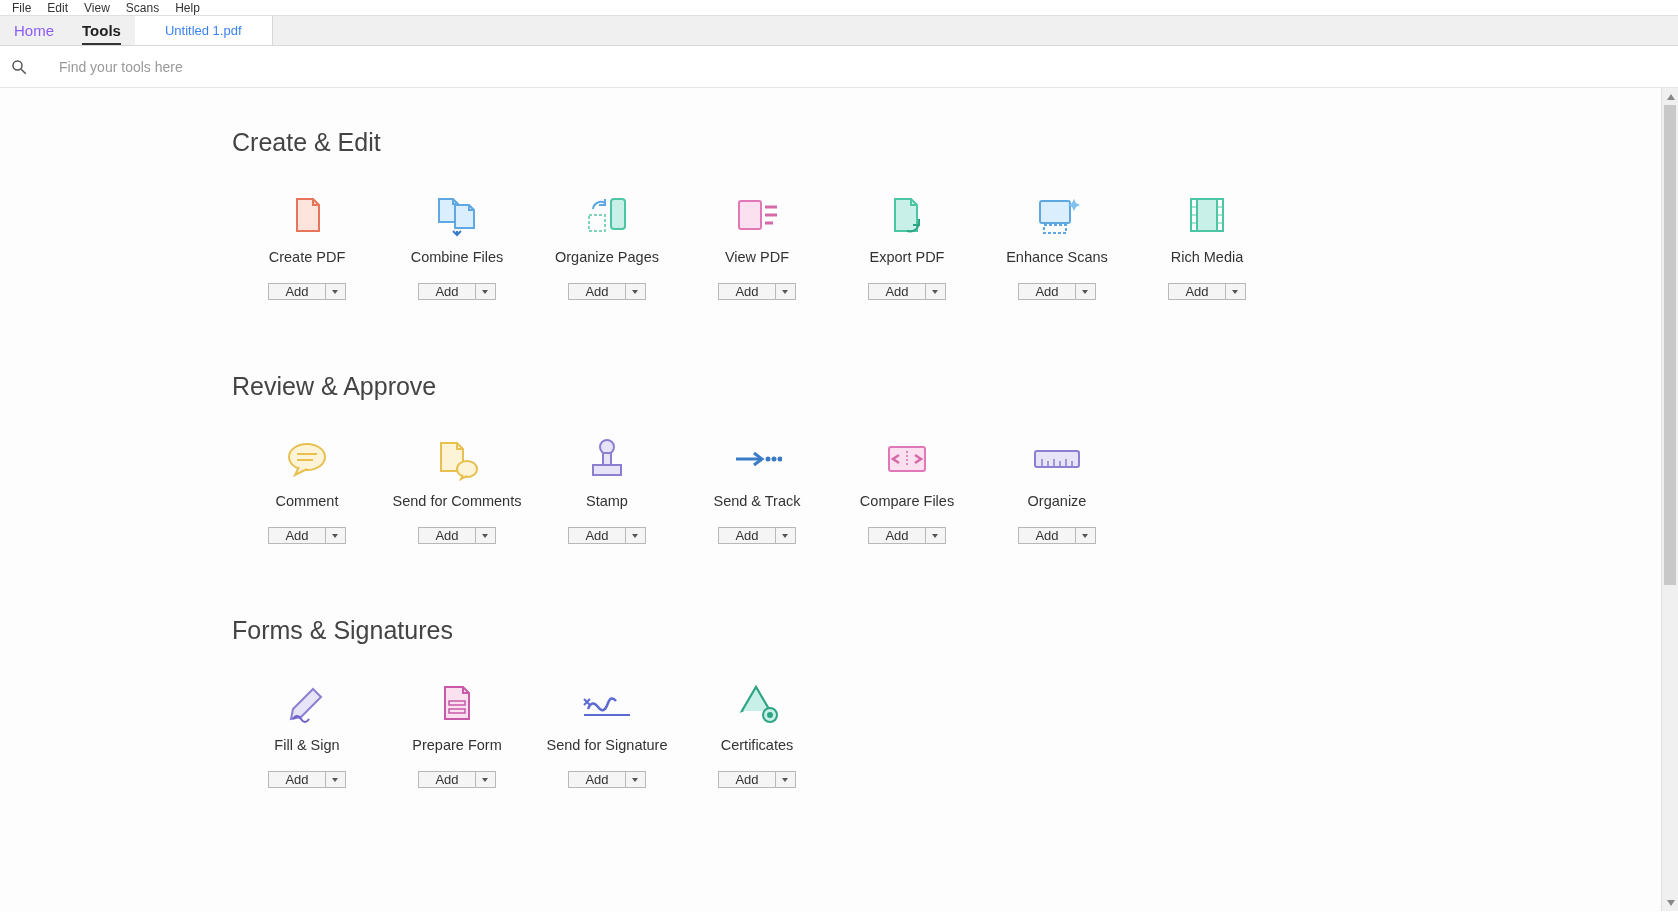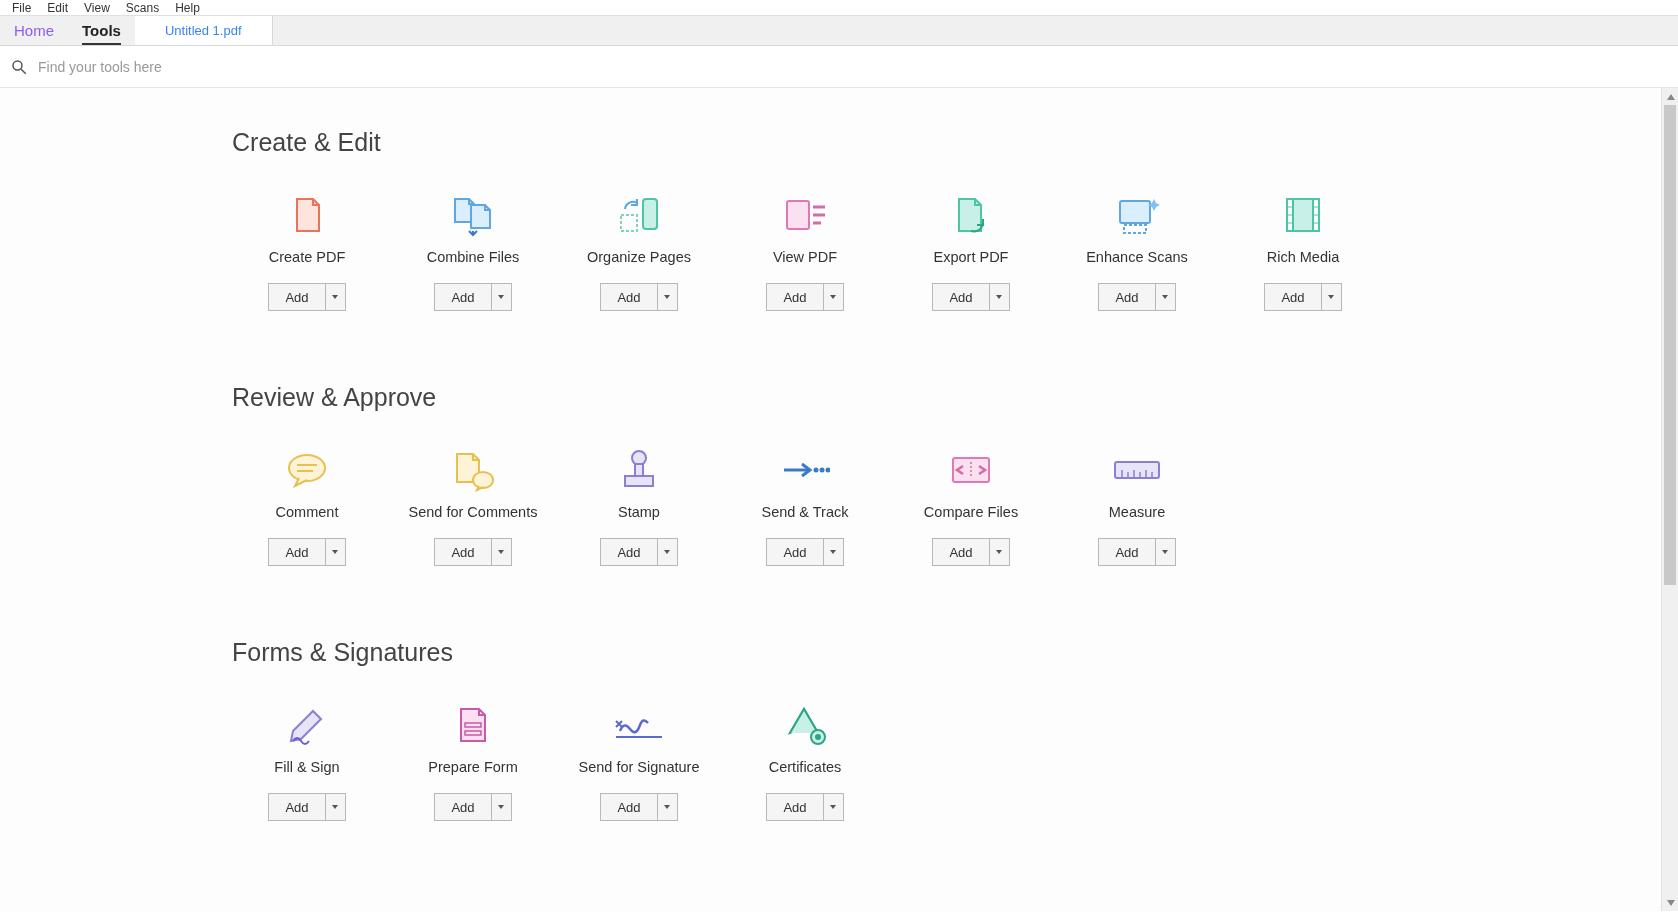--- a/index.html
+++ b/index.html
@@ -9,33 +9,33 @@
 .menubar-item { padding: 0 8px; font-size: 12px; cursor: default; }
 
 .tabbar { display: flex; height: 30px; background: #f0f0f0; border-bottom: 1px solid #d8d8d8; }
 .tab-main { display: flex; align-items: center; padding: 0 14px; font-size: 15px; color: #8b5cf6; cursor: pointer; }
 .tab-main.active { font-weight: 600; color: #222; position: relative; }
 .tab-main.active::after { content: ''; position: absolute; bottom: 0; left: 14px; right: 14px; height: 2px; background: #333; }
 .tab-doc { display: flex; align-items: center; padding: 0 30px; background: #fff; border-right: 1px solid #d8d8d8; font-size: 13px; color: #3b82f6; }
 
 .searchbar { display: flex; align-items: center; height: 42px; padding: 0 10px; border-bottom: 1px solid #e6e6e6; }
 .search-icon { width: 18px; height: 18px; margin-right: 10px; }
-.search-input { border: none; outline: none; font-size: 14px; color: #555; flex: 1; background: transparent; }
+.search-input { border: none; outline: none; font-size: 14px; color: #555; flex: 1; background: transparent; margin-left: 21px; }
 .search-input::placeholder { color: #999; }
 
 .body-wrap { display: flex; height: calc(913px - 18px - 30px - 42px); }
 .content { flex: 1; overflow-y: scroll; background: #fdfdfd; padding: 40px 0 48px 232px; }
 
 .section-heading { font-size: 25px; font-weight: 400; color: #444; margin-bottom: 36px; }
 
-.tool-row { display: flex; gap: 16px; margin-bottom: 72px; }
+.tool-row { display: flex; gap: 0; margin-bottom: 72px; }
 .tool-card { width: 150px; display: flex; flex-direction: column; align-items: center; }
 .tool-icon { width: 50px; height: 44px; display: flex; align-items: center; justify-content: center; margin-bottom: 12px; }
 .tool-label { font-size: 14.5px; color: #333; margin-bottom: 18px; text-align: center; }
-.tool-btn { display: flex; border: 1px solid #b8b8b8; background: #f5f5f5; height: 28px; }
+.tool-btn { display: flex; border: 1px solid #b8b8b8; background: #f5f5f5; height: 17px; }
 .tool-btn-main { padding: 0 16px; display: flex; align-items: center; font-size: 13px; color: #333; cursor: pointer; }
 .tool-btn-drop { width: 20px; display: flex; align-items: center; justify-content: center; border-left: 1px solid #b8b8b8; cursor: pointer; }
 .tool-btn-drop::after { content: ''; border-left: 3px solid transparent; border-right: 3px solid transparent; border-top: 4px solid #555; }
 
 .scrollbar-v { width: 17px; background: #f0f0f0; border-left: 1px solid #e0e0e0; position: relative; }
 .scrollbar-arrow { width: 17px; height: 17px; display: flex; align-items: center; justify-content: center; }
 .scrollbar-thumb { position: absolute; top: 17px; left: 2px; right: 2px; height: 480px; background: #c8c8c8; }
 
 svg { display: block; }
 </style>
@@ -260,21 +260,21 @@
             <svg width="50" height="24">
               <rect x="3" y="4" width="44" height="16" rx="2" fill="#e8e4f8" stroke="#8a7fd0" stroke-width="2"></rect>
               <line x1="10" y1="20" x2="10" y2="12" stroke="#8a7fd0" stroke-width="1.5"></line>
               <line x1="16" y1="20" x2="16" y2="14" stroke="#8a7fd0" stroke-width="1.5"></line>
               <line x1="22" y1="20" x2="22" y2="12" stroke="#8a7fd0" stroke-width="1.5"></line>
               <line x1="28" y1="20" x2="28" y2="14" stroke="#8a7fd0" stroke-width="1.5"></line>
               <line x1="34" y1="20" x2="34" y2="12" stroke="#8a7fd0" stroke-width="1.5"></line>
               <line x1="40" y1="20" x2="40" y2="14" stroke="#8a7fd0" stroke-width="1.5"></line>
             </svg>
           </div>
-          <div class="tool-label">Measure</div>
+          <div class="tool-label">Organize</div>
           <div class="tool-btn">
             <div class="tool-btn-main">Add</div>
             <div class="tool-btn-drop"></div>
           </div>
         </div>
       </div>
       <div class="section-heading">Forms &amp; Signatures</div>
       <div class="tool-row">
         <div class="tool-card">
           <div class="tool-icon">

